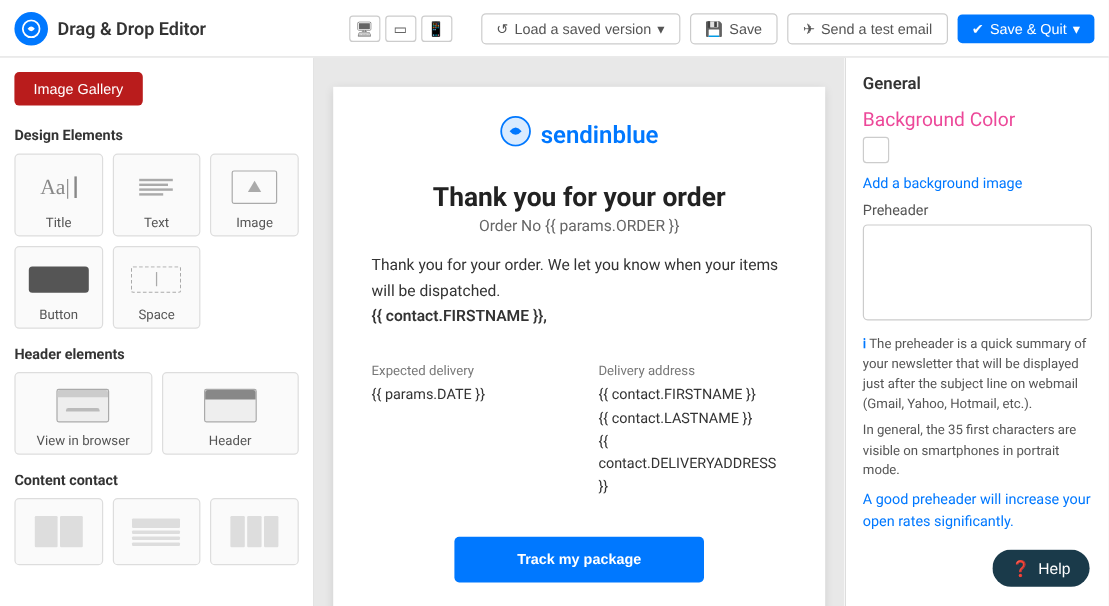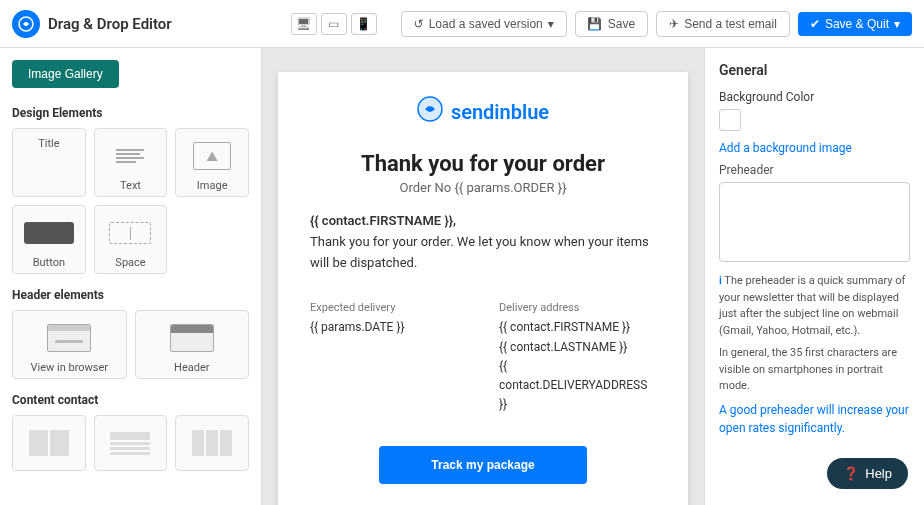--- a/index.html
+++ b/index.html
@@ -39,21 +39,21 @@
 
     
     #main { display: flex; height: calc(505px - 48px); overflow: hidden; }
 
     
     #left-panel {
       width: 262px; min-width: 262px; background: #fff;
       border-right: 1px solid #ddd; overflow-y: auto; padding: 12px;
     }
     #left-panel .image-gallery-btn {
-      background: #0f766e; color: #fff; border: none; border-radius: 4px;
+      background: #b91c1c; color: #fff; border: none; border-radius: 4px;
       padding: 7px 16px; cursor: pointer; font-size: 12px; margin-bottom: 14px;
     }
     #left-panel h3 { font-size: 12px; font-weight: 700; color: #333; margin-bottom: 8px; margin-top: 4px; }
     .design-elements-grid { display: grid; grid-template-columns: repeat(3, 1fr); gap: 8px; margin-bottom: 14px; }
     .element-card {
       border: 1px solid #ddd; border-radius: 4px; padding: 8px 4px 4px;
       text-align: center; cursor: pointer; background: #fafafa;
       display: flex; flex-direction: column; align-items: center; gap: 4px;
     }
     .element-card .icon-area { width: 100%; height: 38px; display: flex; align-items: center; justify-content: center; }
@@ -107,21 +107,21 @@
       background: #0078ff; color: #ffffff; border: none; border-radius: 4px;
       padding: 12px 52px; font-size: 12px; font-weight: 600; cursor: pointer;
     }
 
     
     #right-panel {
       width: 220px; min-width: 220px; background: #fff;
       border-left: 1px solid #ddd; padding: 14px; overflow-y: auto;
     }
     #right-panel h3 { font-size: 14px; font-weight: 600; margin-bottom: 12px; }
-    .field-label { font-size: 12px; color: #404040; margin-bottom: 5px; }
+    .field-label { font-size: 16px; color: #ec4899; margin-bottom: 5px; }
     .color-swatch-row { display: flex; align-items: center; gap: 8px; margin-bottom: 10px; }
     .color-swatch { width: 22px; height: 22px; border: 1px solid #ccc; border-radius: 3px; background: #fff; cursor: pointer; }
     .link-blue { color: #0078ff; font-size: 12px; cursor: pointer; text-decoration: none; margin-bottom: 8px; display: block; }
     .preheader-label { font-size: 12px; color: #555; margin-bottom: 5px; margin-top: 6px; }
     .preheader-textarea {
       width: 100%; height: 80px; border: 1px solid #ccc; border-radius: 4px;
       resize: none; font-size: 12px; padding: 6px; color: #333;
     }
     .info-box { margin-top: 8px; }
     .info-box p { font-size: 11px; color: #555; line-height: 1.5; margin-bottom: 6px; }
@@ -179,20 +179,23 @@
 </div>
 
 <div id="main">
 
   <div id="left-panel">
     <button class="image-gallery-btn">Image Gallery</button>
 
     <h3>Design Elements</h3>
     <div class="design-elements-grid">
       <div class="element-card">
+        <div class="icon-area">
+            <span class="icon-title">Aa|</span>
+          </div>
         <span class="label">Title</span>
       </div>
       <div class="element-card">
         <div class="icon-area">
           <div class="icon-text">
             <span style="width:28px"></span>
             <span style="width:24px"></span>
             <span style="width:28px"></span>
             <span style="width:20px"></span>
           </div>
@@ -290,22 +293,22 @@
               </svg>
           </span>
           <span style="color:#0078ff;font-weight:600;font-size:20px;">sendinblue</span>
         </div>
       </div>
       <div class="email-heading">
         <h2>Thank you for your order</h2>
         <p>Order No {{ params.ORDER }}</p>
       </div>
       <div class="email-body">
+        <p>Thank you for your order. We let you know when your items will be dispatched.</p>
         <p style="font-weight:600;">{{ contact.FIRSTNAME }},</p>
-        <p>Thank you for your order. We let you know when your items will be dispatched.</p>
       </div>
       <div class="email-delivery">
         <div class="col">
           <div class="label">Expected delivery</div>
           <div class="value">
             <span>{{ params.DATE }}</span>
           </div>
         </div>
         <div class="col">
           <div class="label">Delivery address</div>

